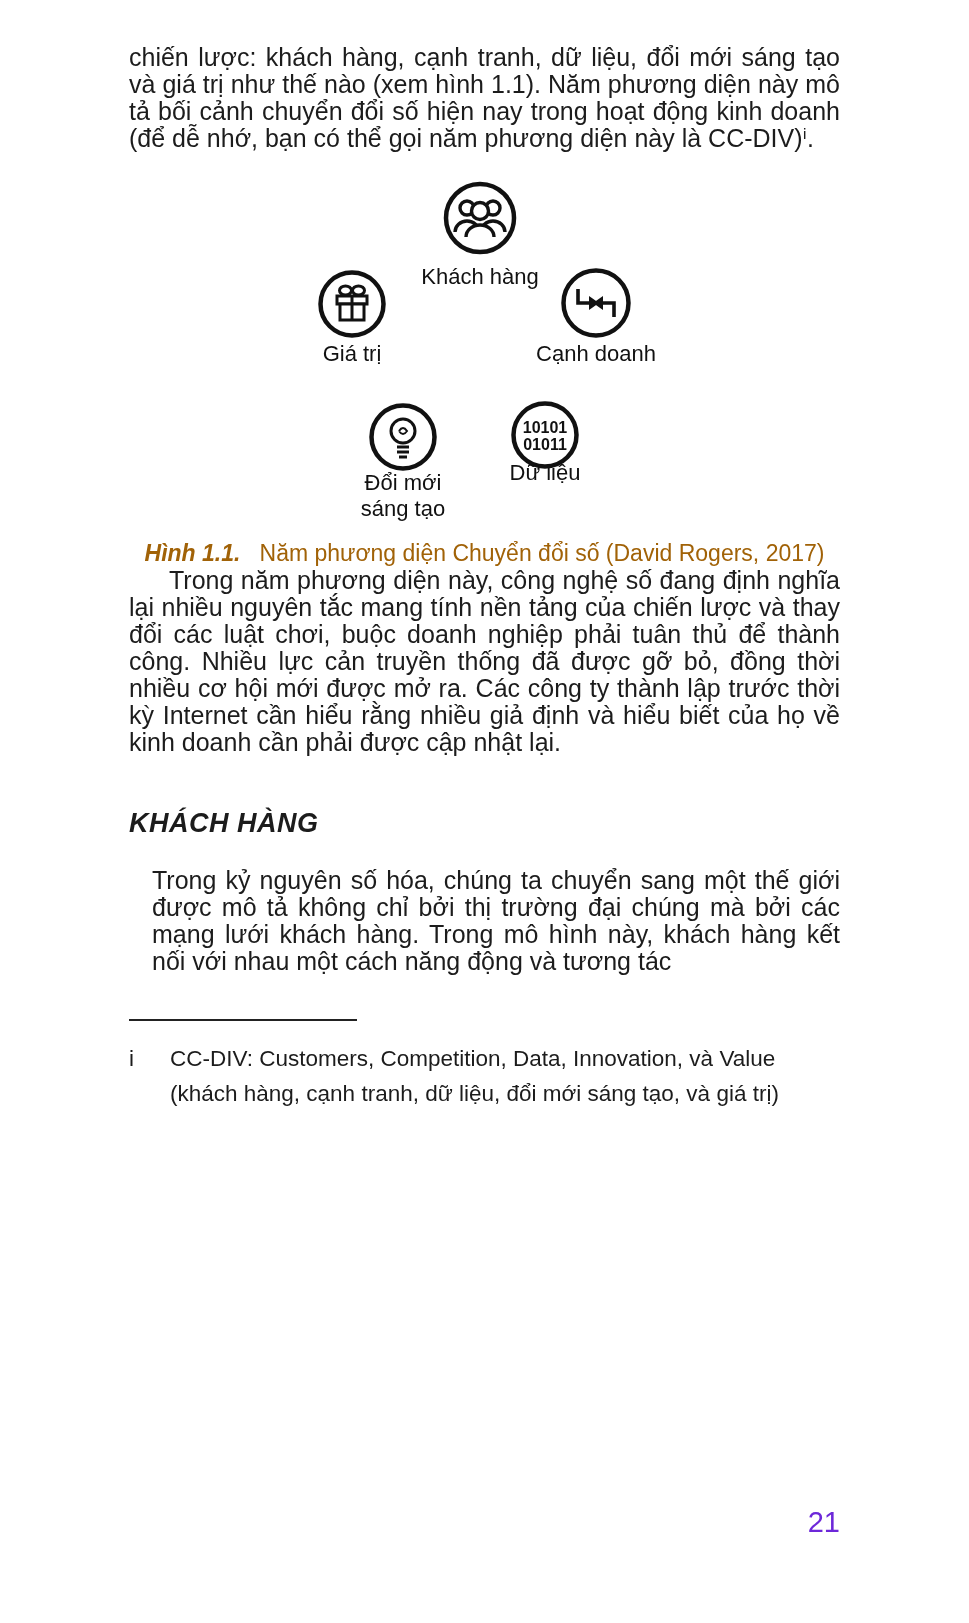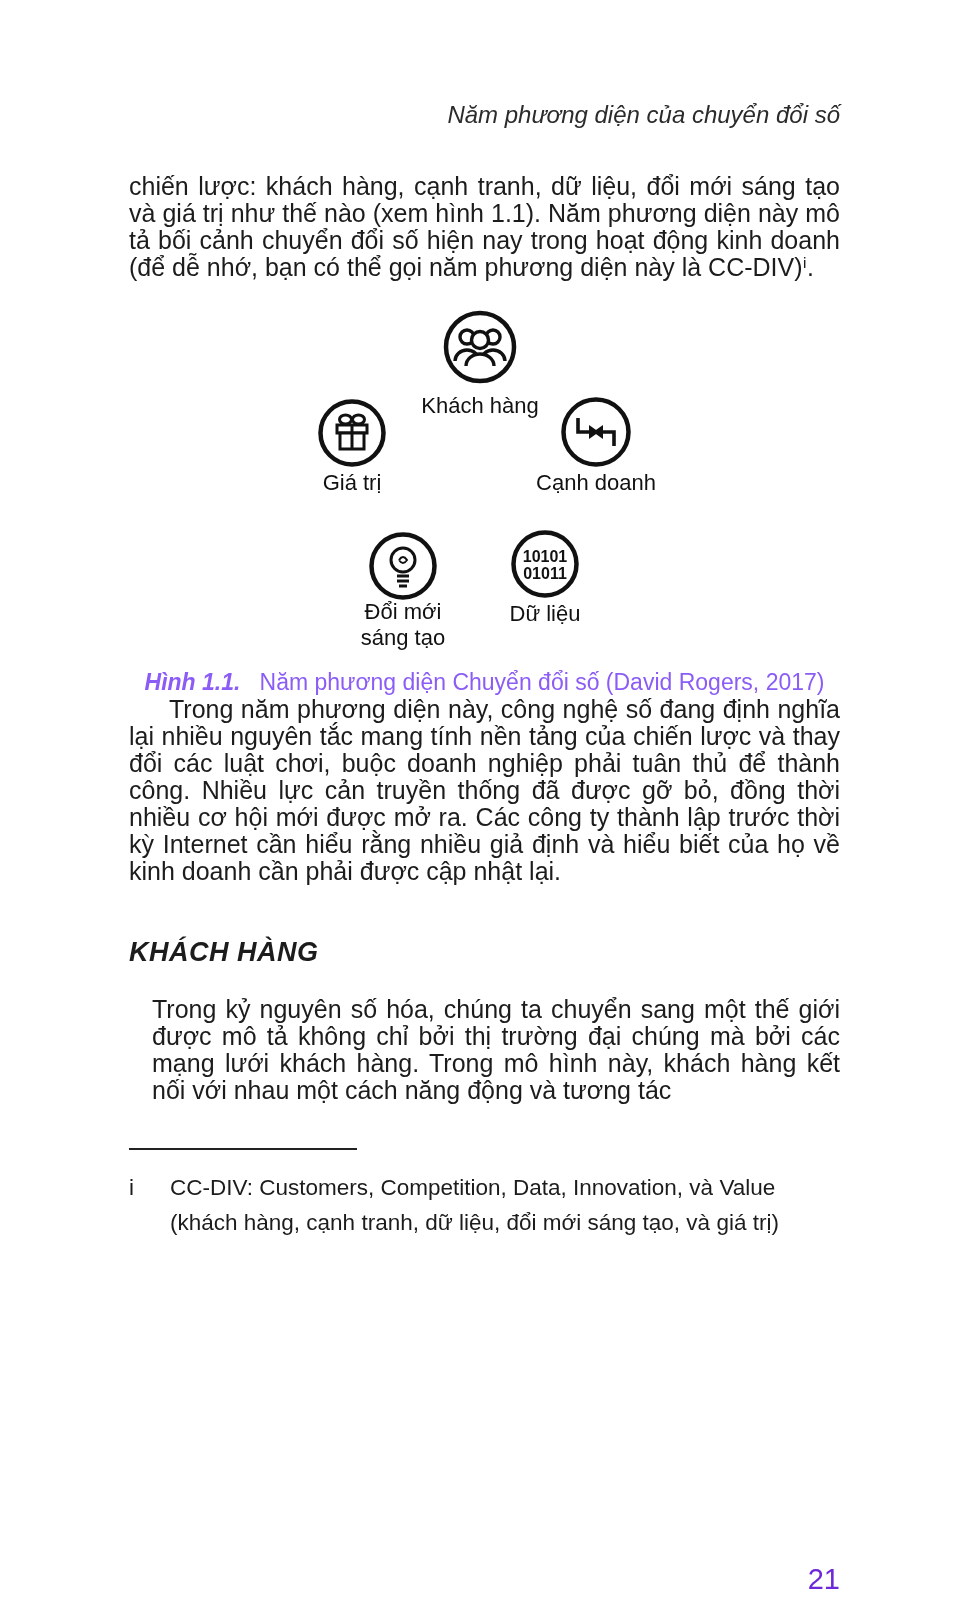--- a/index.html
+++ b/index.html
@@ -45,21 +45,21 @@
     white-space: nowrap;
     font-size: 22px;
     color: #111;
     text-align: center;
     line-height: 26px;
   }
   .caption {
     margin-top: 10px;
     text-align: center;
     font-size: 23px;
-    color: #8b5cf6;
+    color: #a16207;
   }
   .caption .cap-label { font-weight: bold; font-style: italic; }
   .section-heading {
     margin-top: 52px;
     font-size: 27px;
     font-weight: bold;
     font-style: italic;
     letter-spacing: 0.5px;
   }
   .footnote-rule {
@@ -82,21 +82,20 @@
     font-size: 29px;
     color: #6d28d9;
   }
   svg { display: block; }
 </style>
 </head>
 <body>
 
 <div class="page">
 
-  <div class="running-header">Năm phương diện của chuyển đổi số</div>
 
   <p class="body-para p1">chiến lược: khách hàng, cạnh tranh, dữ liệu, đổi mới sáng tạo và giá trị như thế nào (xem hình 1.1). Năm phương diện này mô tả bối cảnh chuyển đổi số hiện nay trong hoạt động kinh doanh (để dễ nhớ, bạn có thể gọi năm phương diện này là CC-DIV)ⁱ.</p>
 
   <div class="figure">
 
     <div class="fig-icon" style="left:313px; top:2px;">
       <svg width="76" height="76" viewBox="0 0 76 76">
         <circle cx="38" cy="38" r="34" fill="#fff" stroke="#111" stroke-width="4.5"></circle>
         <circle cx="25" cy="28" r="7" fill="#fff" stroke="#111" stroke-width="3.4"></circle>
         <circle cx="51" cy="28" r="7" fill="#fff" stroke="#111" stroke-width="3.4"></circle>
@@ -146,21 +145,21 @@
       <div>sáng tạo</div>
     </div>
 
     <div class="fig-icon" style="left:381px; top:222px;">
       <svg width="70" height="70" viewBox="0 0 70 70">
         <circle cx="35" cy="35" r="31.5" fill="#fff" stroke="#111" stroke-width="4.5"></circle>
         <text x="35" y="33" text-anchor="middle" font-size="16" font-weight="bold" fill="#111" font-family="Liberation Sans, DejaVu Sans, sans-serif">10101</text>
         <text x="35" y="50" text-anchor="middle" font-size="16" font-weight="bold" fill="#111" font-family="Liberation Sans, DejaVu Sans, sans-serif">01011</text>
       </svg>
     </div>
-    <div class="fig-label" style="left:416px; top:294px;">Dữ liệu</div>
+    <div class="fig-label" style="left:416px; top:282px;">Dữ liệu</div>
 
   </div>
 
   <div class="caption">
     <span class="cap-label">Hình 1.1.</span>
     <span>&nbsp;</span>
     <span class="cap-text">Năm phương diện Chuyển đổi số (David Rogers, 2017)</span>
   </div>
 
   <p class="body-para p2">Trong năm phương diện này, công nghệ số đang định nghĩa lại nhiều nguyên tắc mang tính nền tảng của chiến lược và thay đổi các luật chơi, buộc doanh nghiệp phải tuân thủ để thành công. Nhiều lực cản truyền thống đã được gỡ bỏ, đồng thời nhiều cơ hội mới được mở ra. Các công ty thành lập trước thời kỳ Internet cần hiểu rằng nhiều giả định và hiểu biết của họ về kinh doanh cần phải được cập nhật lại.</p>

